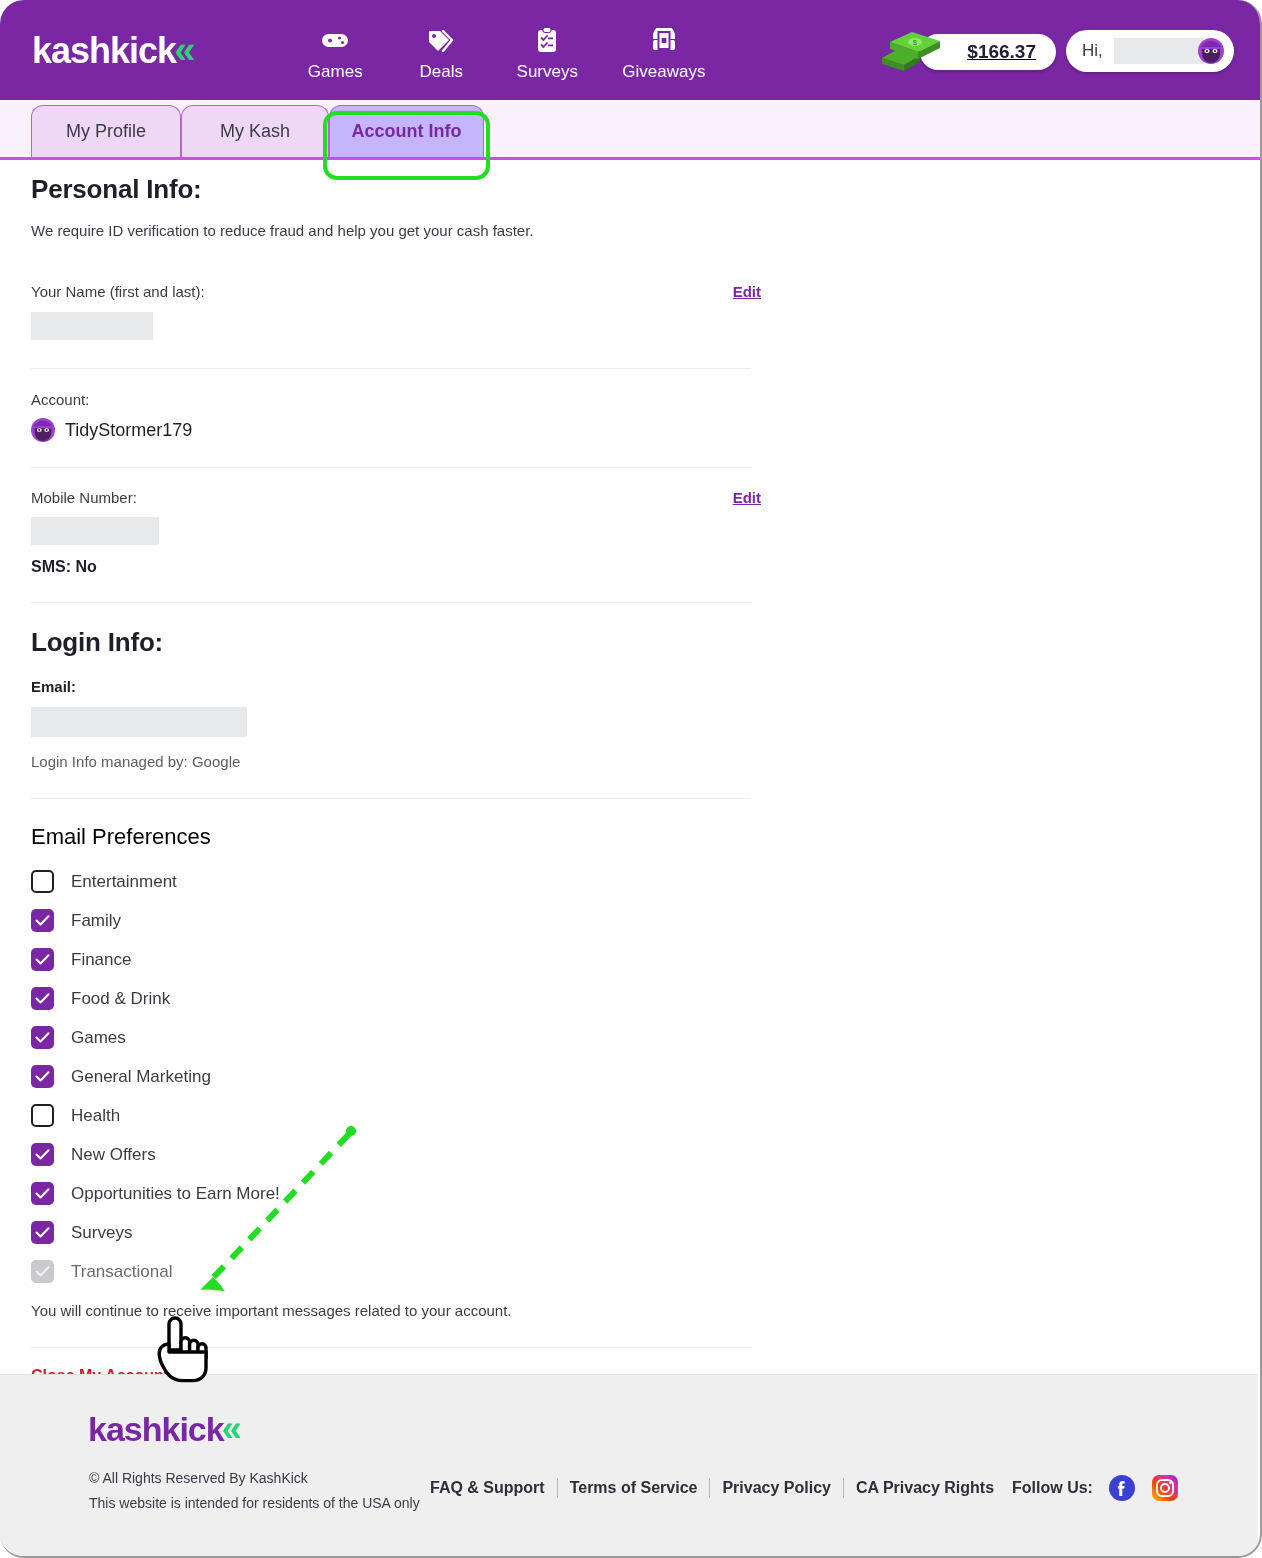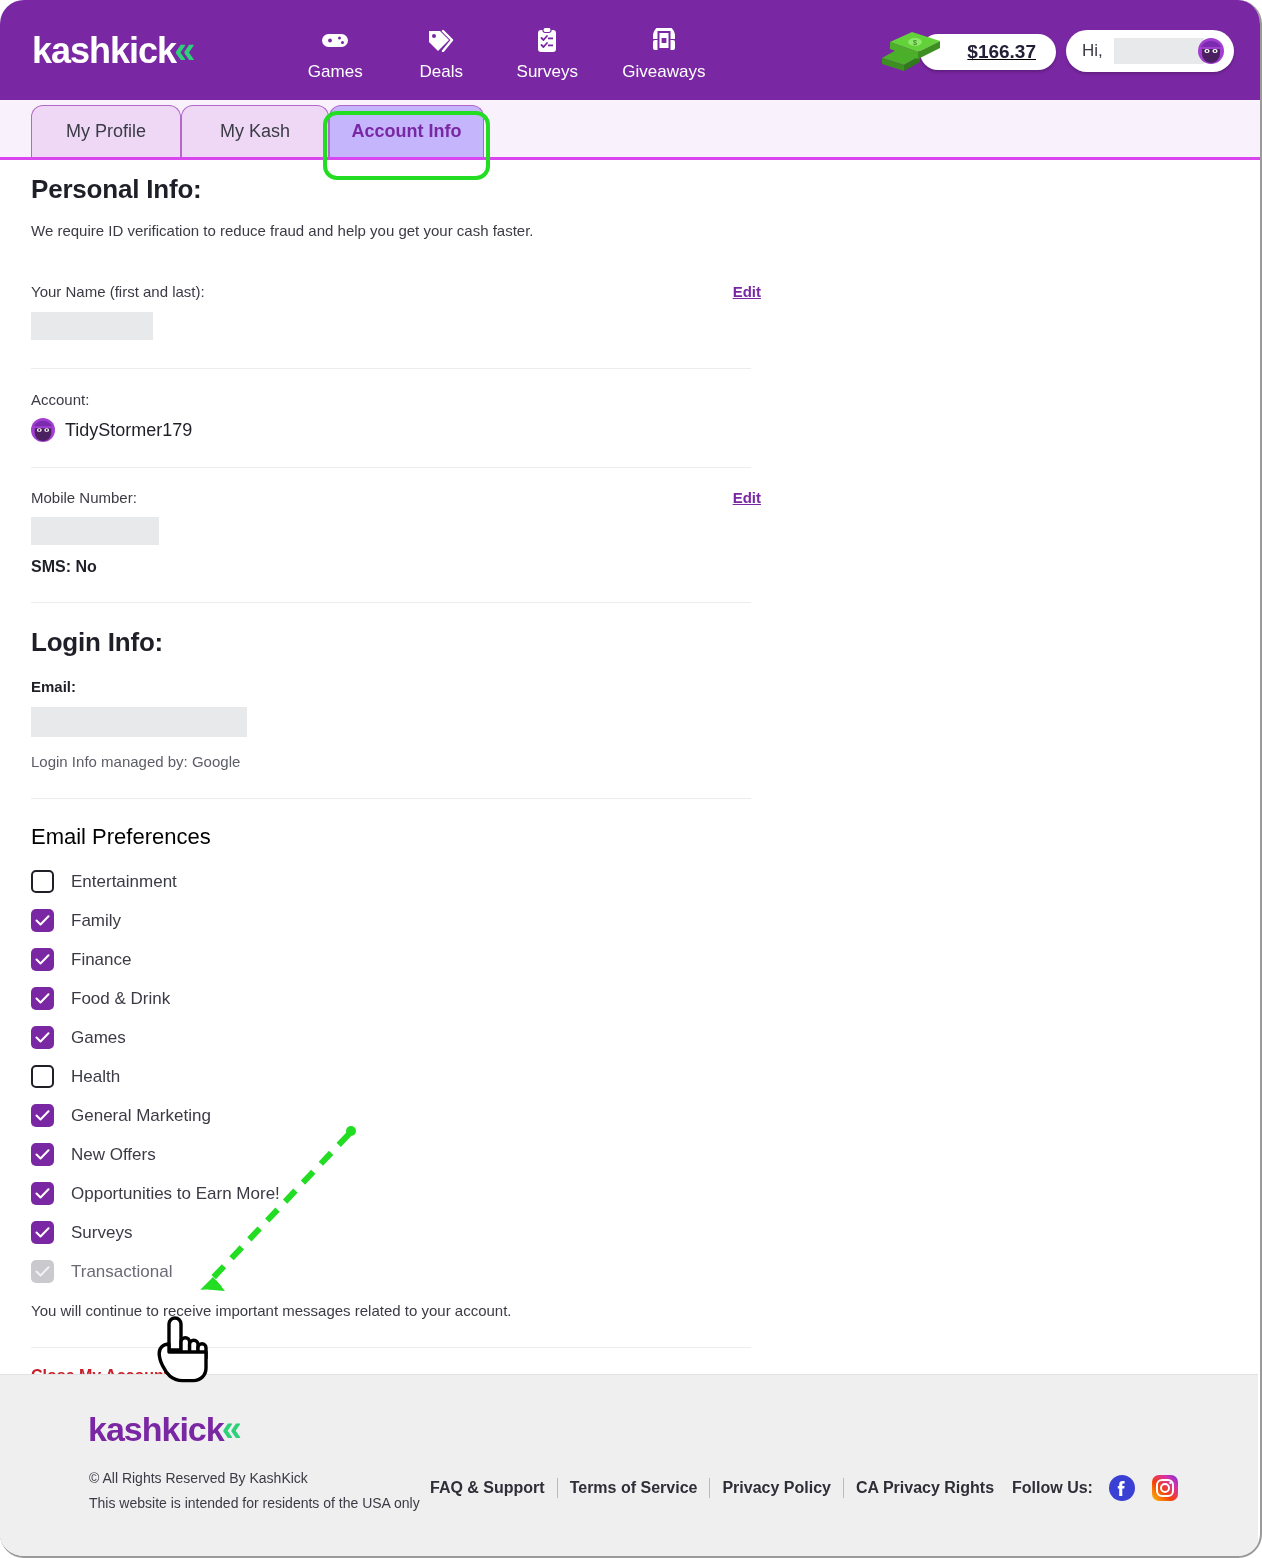--- a/index.html
+++ b/index.html
@@ -452,31 +452,31 @@
         <div class="cb-row">
           <span class="cb on">
               <svg width="15" height="11" viewBox="0 0 15 11">
                 <path d="M1.5 5.5l4 4 8-8.2" stroke="#fff" stroke-width="2" fill="none" stroke-linecap="round" stroke-linejoin="round"></path>
               </svg>
             </span>
           <span class="cb-label">Games</span>
         </div>
 
         <div class="cb-row">
+          <span class="cb on">
+              <svg width="15" height="11" viewBox="0 0 15 11">
+                <path d="M1.5 5.5l4 4 8-8.2" stroke="#fff" stroke-width="2" fill="none" stroke-linecap="round" stroke-linejoin="round"></path>
+              </svg>
+            </span>
+          <span class="cb-label">General Marketing</span>
+        </div>
+
+        <div class="cb-row">
           <span class="cb off"></span>
           <span class="cb-label">Health</span>
-        </div>
-
-        <div class="cb-row">
-          <span class="cb on">
-              <svg width="15" height="11" viewBox="0 0 15 11">
-                <path d="M1.5 5.5l4 4 8-8.2" stroke="#fff" stroke-width="2" fill="none" stroke-linecap="round" stroke-linejoin="round"></path>
-              </svg>
-            </span>
-          <span class="cb-label">General Marketing</span>
         </div>
 
         <div class="cb-row">
           <span class="cb on">
               <svg width="15" height="11" viewBox="0 0 15 11">
                 <path d="M1.5 5.5l4 4 8-8.2" stroke="#fff" stroke-width="2" fill="none" stroke-linecap="round" stroke-linejoin="round"></path>
               </svg>
             </span>
           <span class="cb-label">New Offers</span>
         </div>

